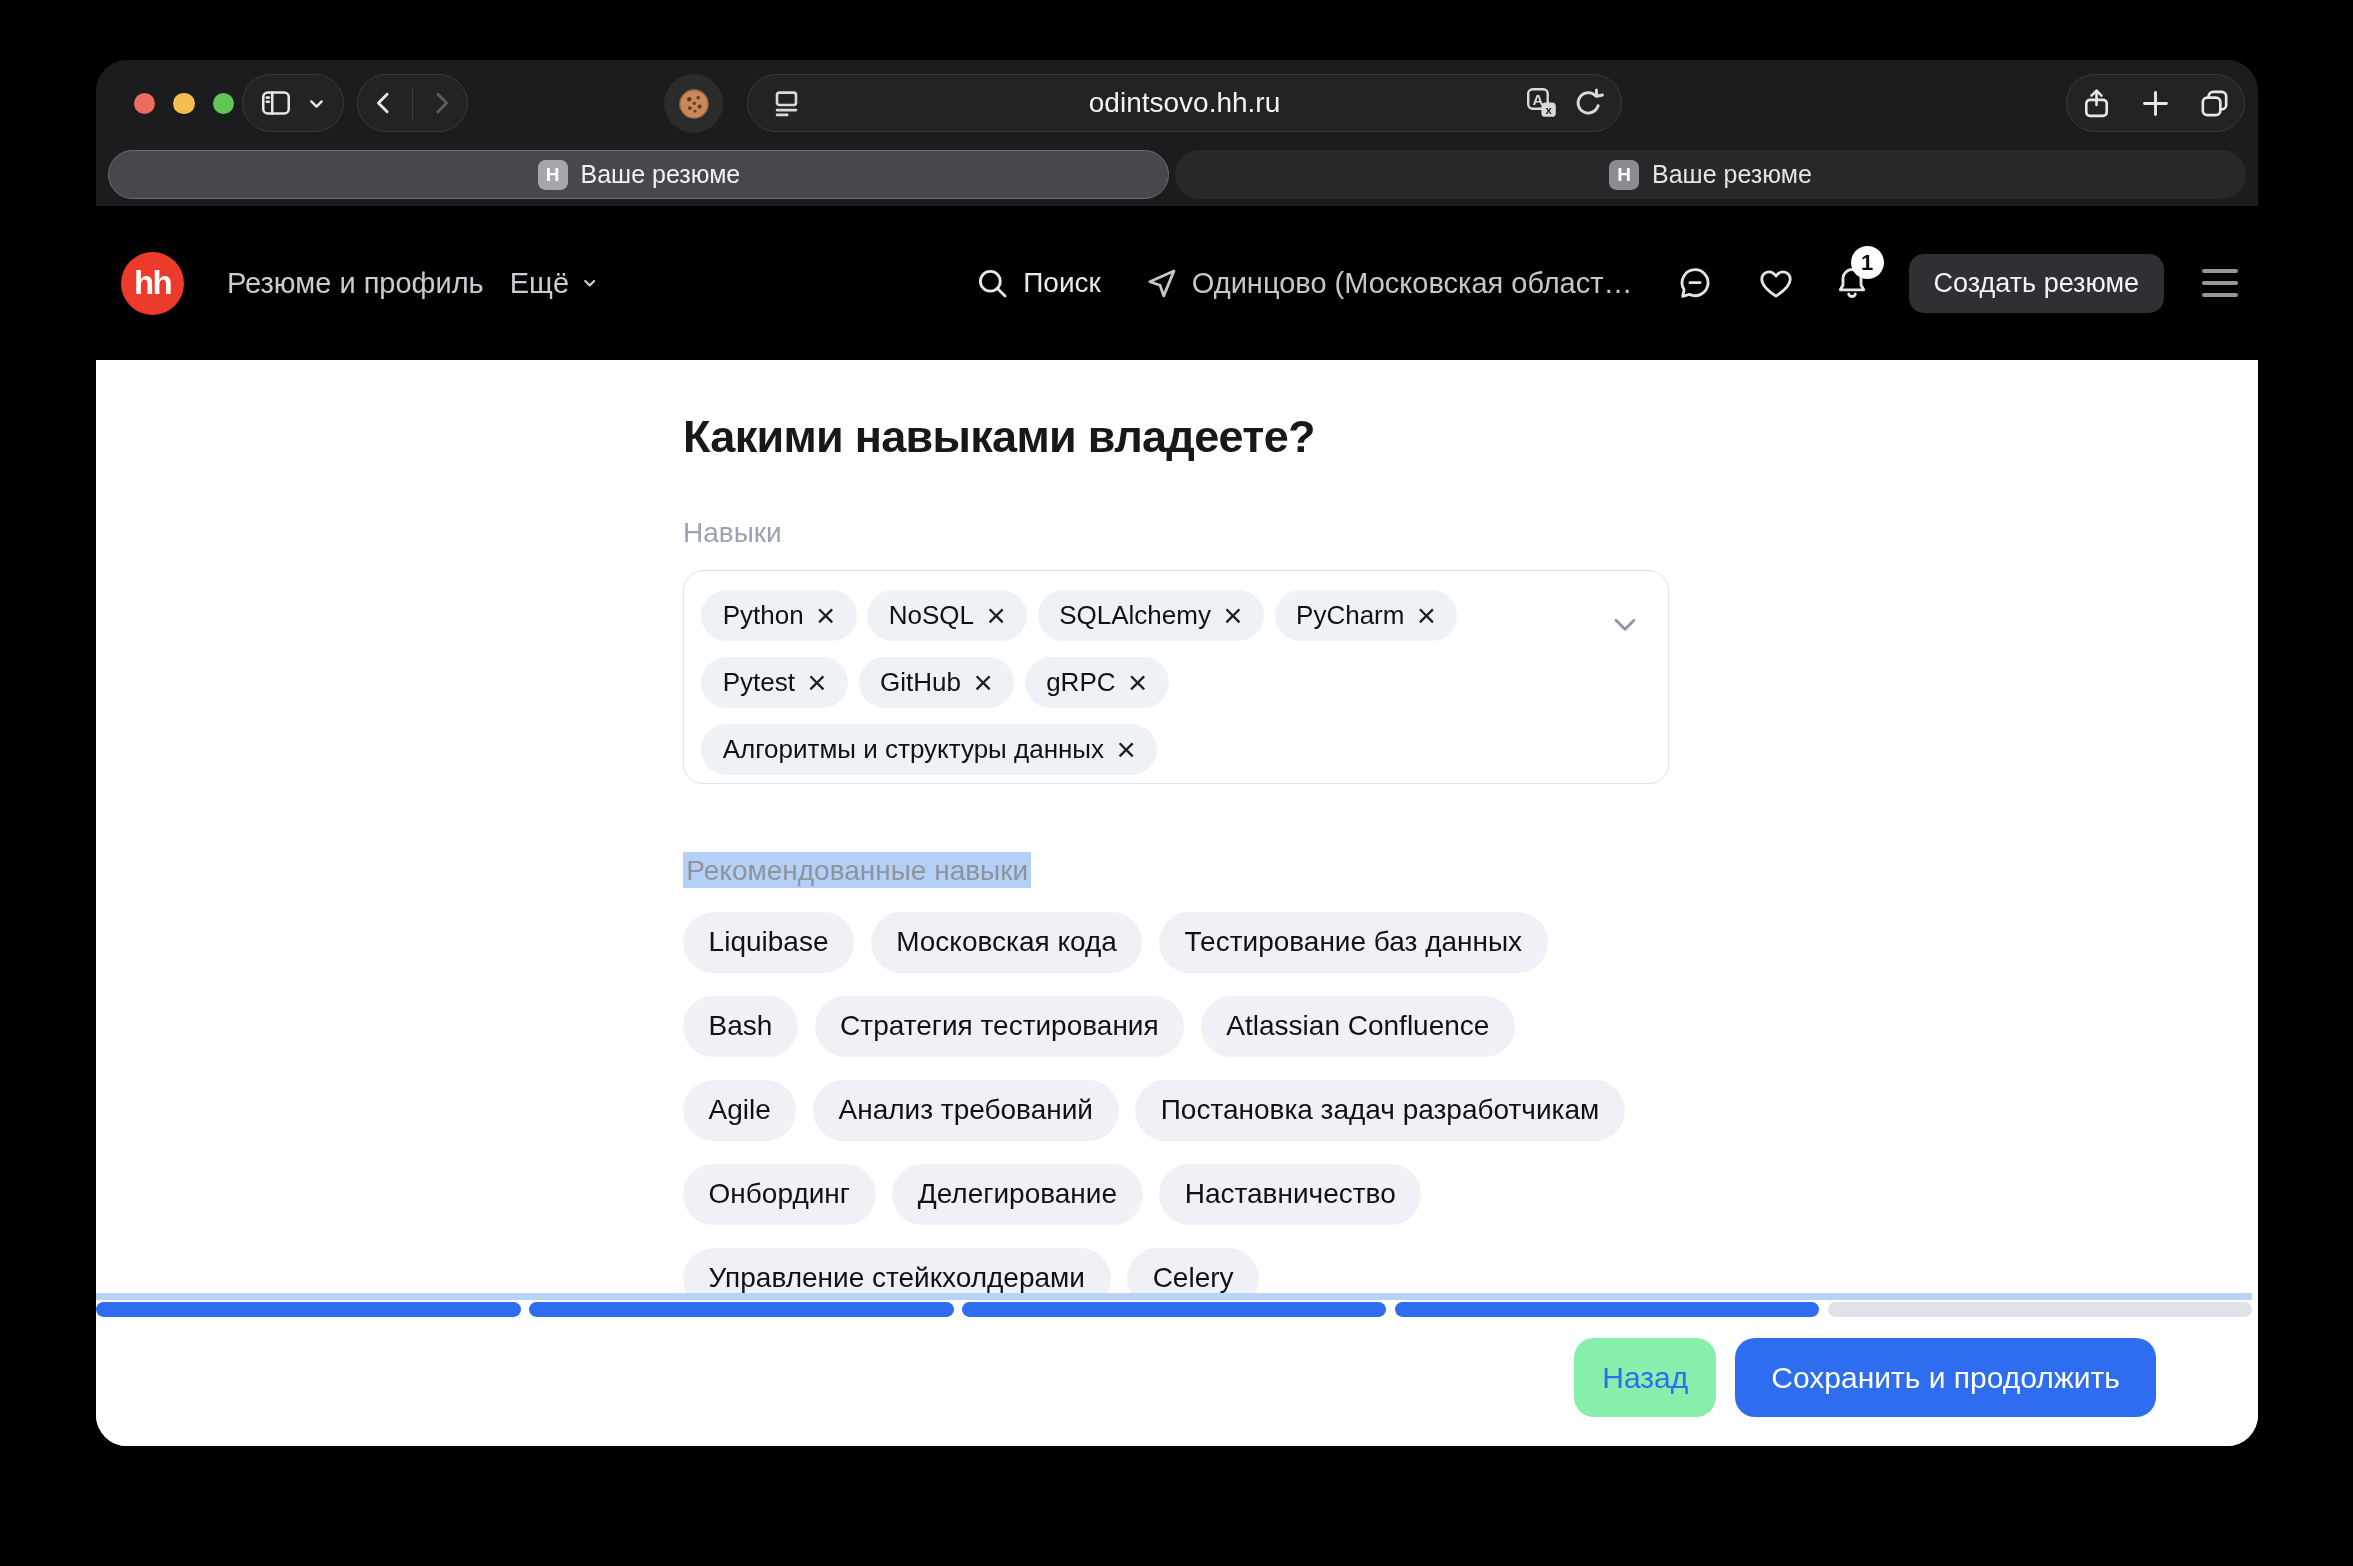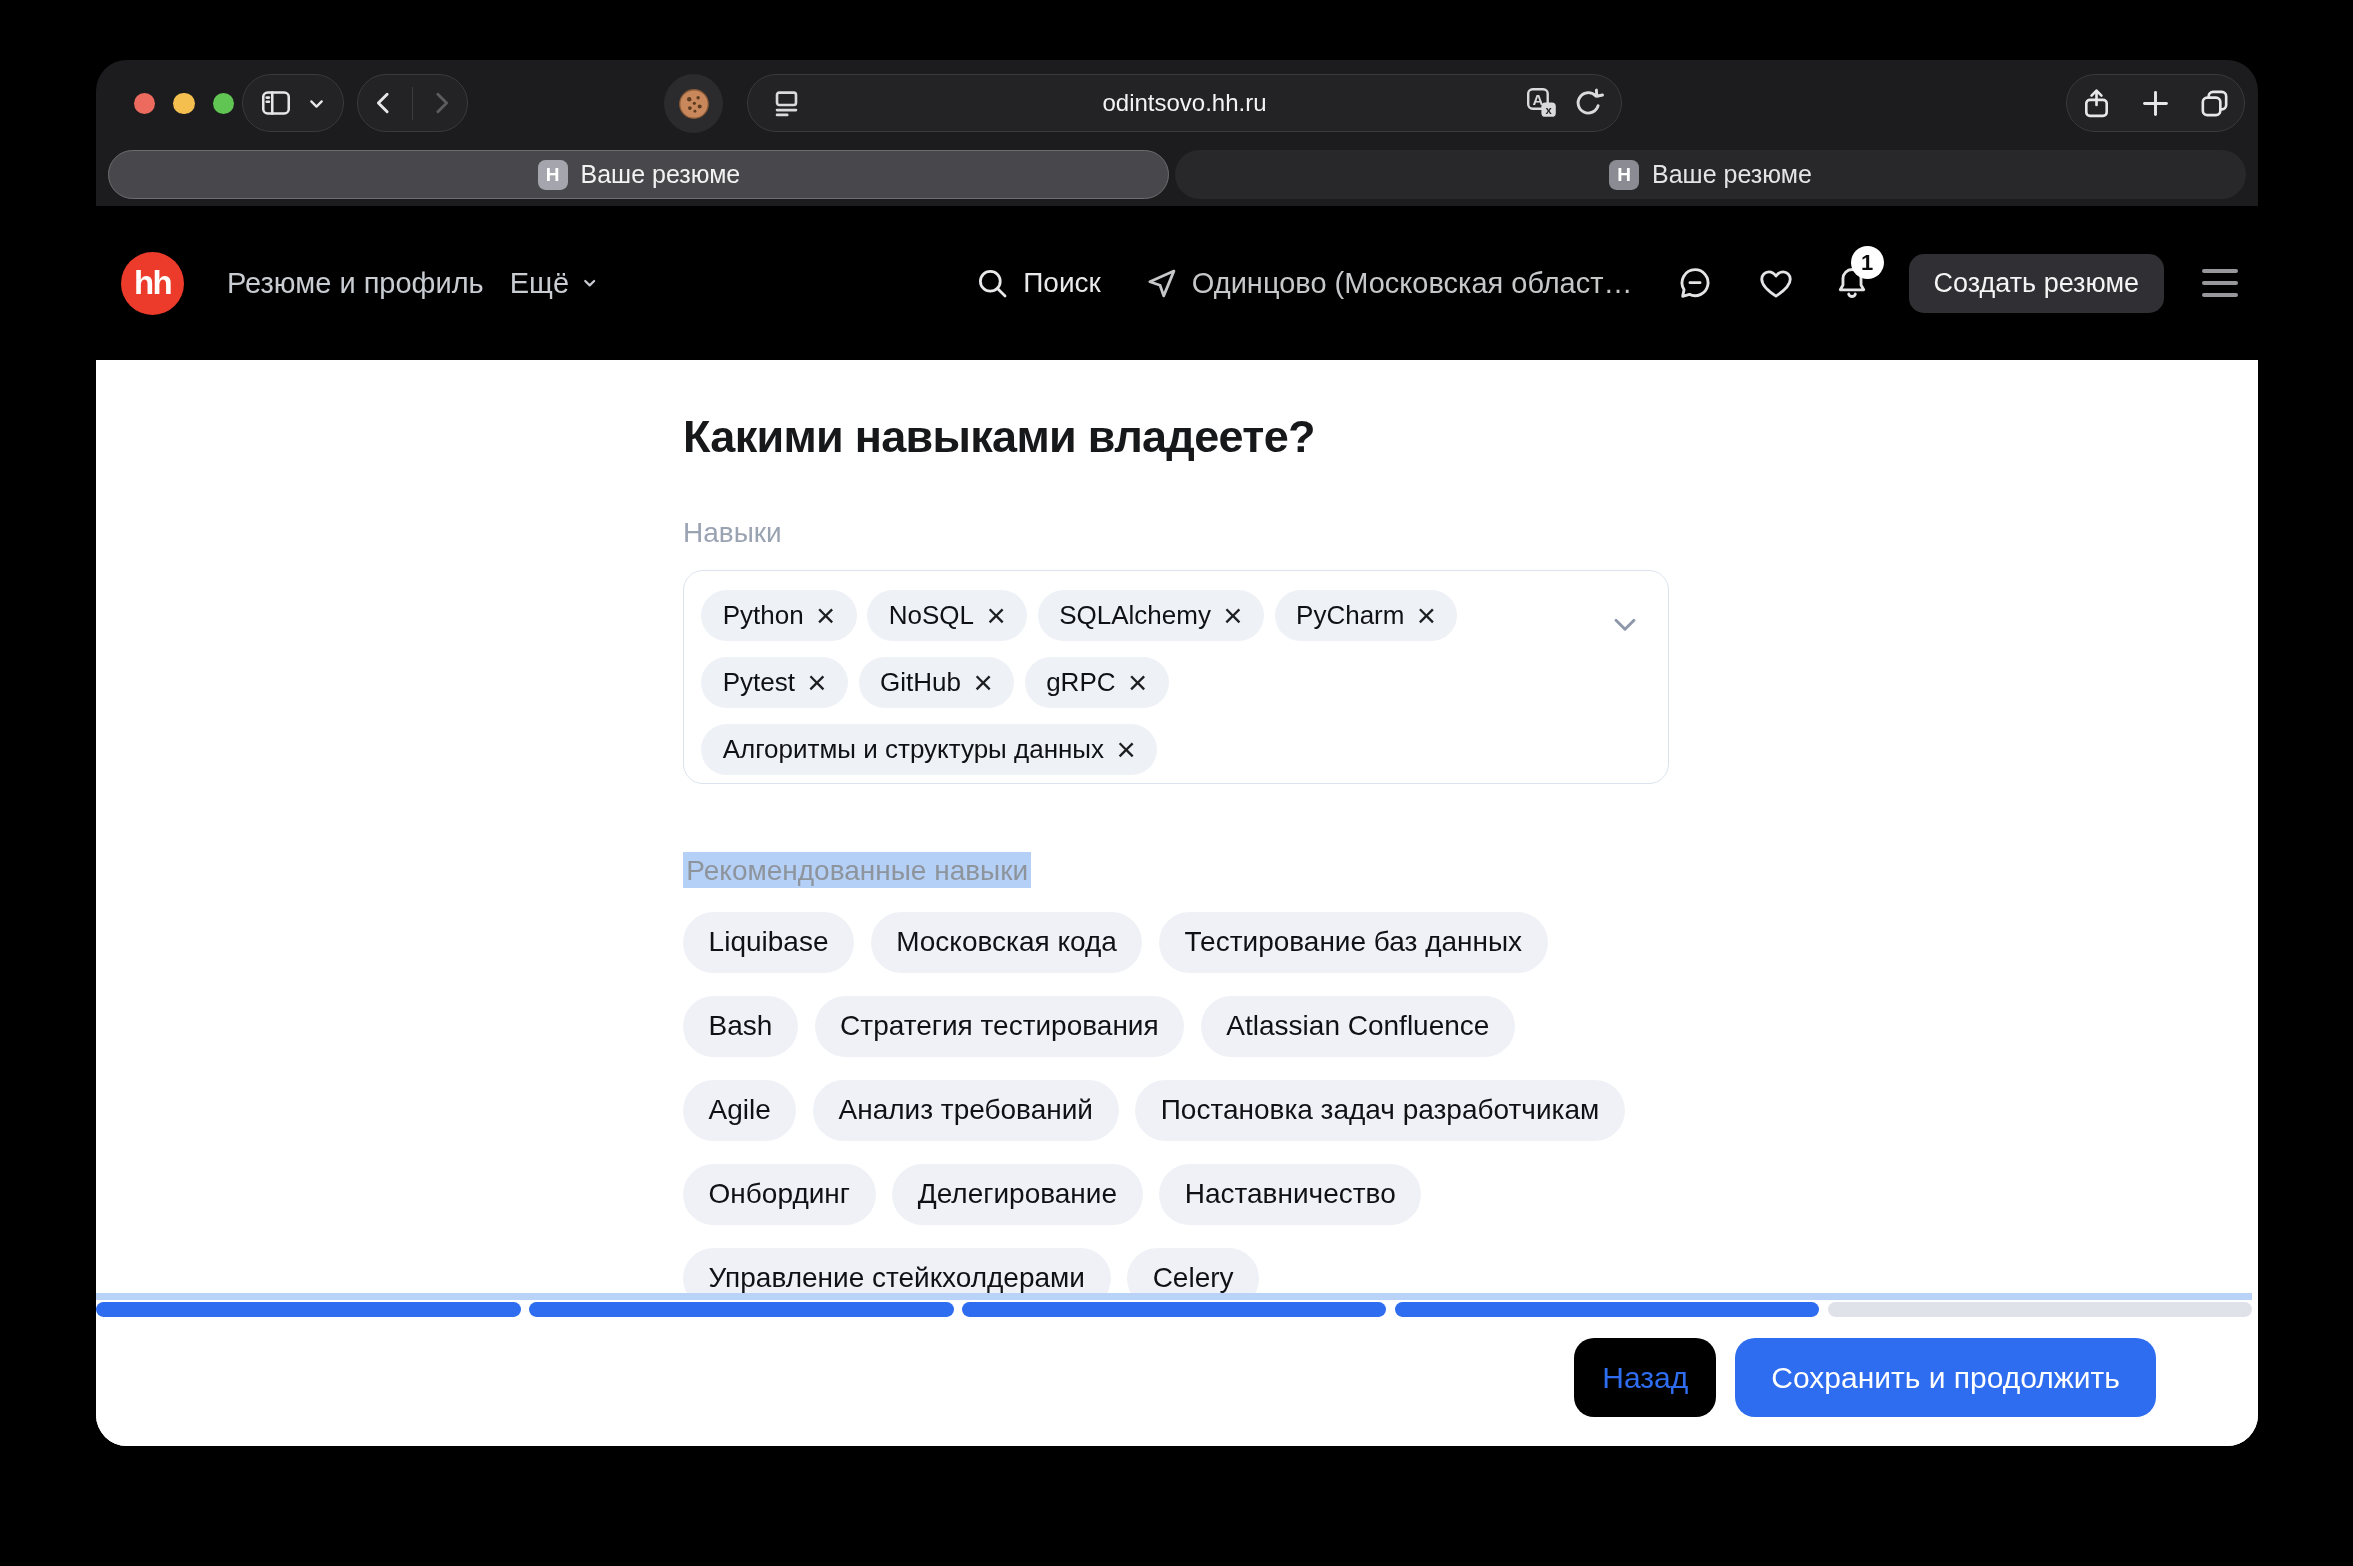--- a/index.html
+++ b/index.html
@@ -13,21 +13,21 @@
   .light{width:21.4px;height:21.4px;border-radius:50%}
   .light.red{background:#ec6a5e}.light.yellow{background:#f5bf4f}.light.green{background:#61c554}
   .tool-pill{position:absolute;top:14px;height:58px;border-radius:29px;background:#232326;border:0.8px solid #3a3a3d;box-sizing:border-box;display:flex;align-items:center;justify-content:center;color:#e7e7ea}
   .sidebar-pill{left:146px;width:102px;gap:10px}
   .nav-pill{left:261px;width:111px;gap:0}
   .nav-pill .divider{width:1.6px;height:33px;background:#3c3c3f;margin:0 13px}
   .fwd{color:#5c5c60}
   .cookie-btn{position:absolute;left:568px;top:14px;width:59px;height:59px;border-radius:50%;background:#2b2b2e;display:flex;align-items:center;justify-content:center}
   .url-pill{left:651px;width:875px;justify-content:flex-start}
   .url-pill .page-ic{margin-left:21.4px;color:#dadadd}
-  .url-text{position:absolute;left:0;right:0;text-align:center;font-size:24px;color:#f3f3f4}
+  .url-text{position:absolute;left:0;right:0;text-align:center;font-size:28px;color:#f3f3f4}
   .url-right{position:absolute;right:15px;display:flex;align-items:center;gap:11.5px;color:#dadadd}
   .actions-pill{right:13px;width:179px;justify-content:space-around}
 
   
   .tabbar{height:59px;display:flex;padding:0 12.4px;gap:5.8px;box-sizing:border-box}
   .tab{height:49px;margin-top:3.3px;border-radius:25px;display:flex;align-items:center;justify-content:center;gap:13px;box-sizing:border-box}
   .tab.active{width:1061px;background:#48484c;border:0.8px solid #6d6d71}
   .tab.inactive{flex:1;background:#28282b}
   .favicon{width:30px;height:30px;border-radius:7.4px;background:#a5a5ad;color:#fff;font-weight:bold;font-size:19px;display:flex;align-items:center;justify-content:center}
   .tab.inactive .favicon{background:#8b8b93}
@@ -70,21 +70,21 @@
   .rchip{height:61px;border-radius:30.5px;background:#eff1f6;display:flex;align-items:center;padding:0 25.6px;font-size:28px;font-weight:500;color:#101114;white-space:nowrap}
 
   
   .bottom-bar{position:absolute;left:0;right:0;bottom:0;height:153px;background:#fff}
   .sel-strip{height:7.4px;margin-right:5.8px;background:var(--strip,#b9d3f8)}
   .progress{display:flex;gap:8.2px;height:15px;margin-top:1.6px;margin-right:5.8px}
   .pseg{flex:1;border-radius:7.4px;background:#dfe3e9}
   .pseg.done{background:var(--accent,#2e6cf0)}
   .bar-buttons{position:absolute;right:102px;top:45px;display:flex;gap:19px}
   .btn{height:79px;border-radius:20px;display:flex;align-items:center;font-size:30px;font-weight:500;cursor:pointer}
-  .btn-back{padding:0 28px;background:#000000;color:var(--accent,#2e6cf0)}
+  .btn-back{padding:0 28px;background:#86efac;color:var(--accent,#2e6cf0)}
   .btn-save{padding:0 36px;background:var(--accent,#2e6cf0);color:#fff}
 </style>
 </head>
 <body>
 
 <div class="window">
 
   <div class="toolbar">
     <div class="traffic">
       <span class="light red"></span>

